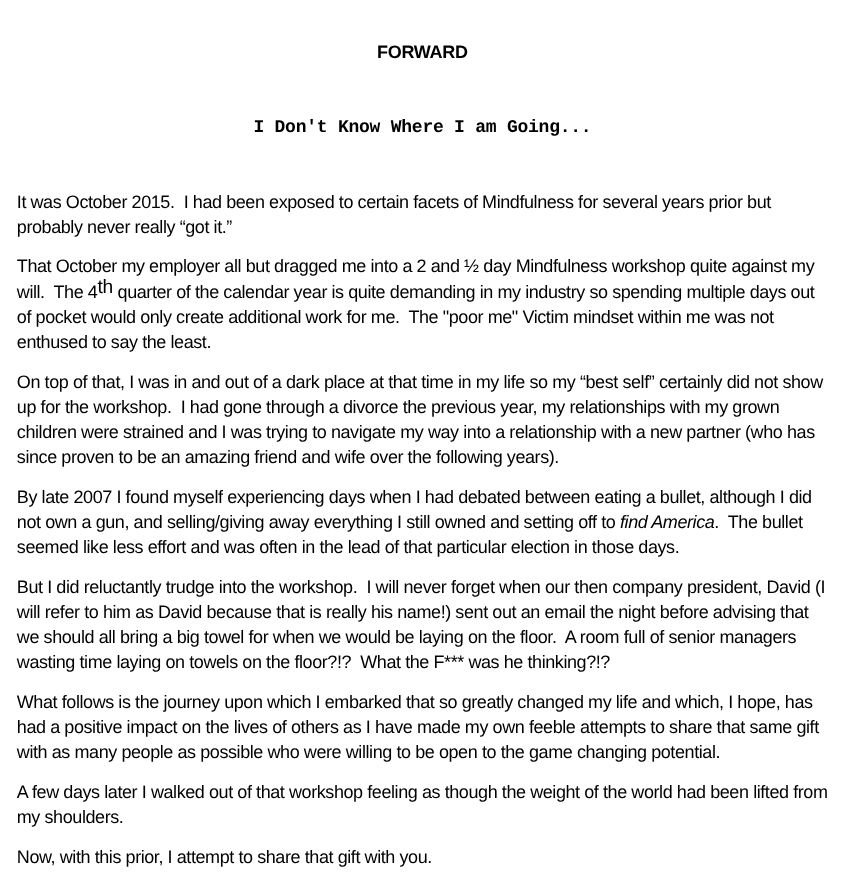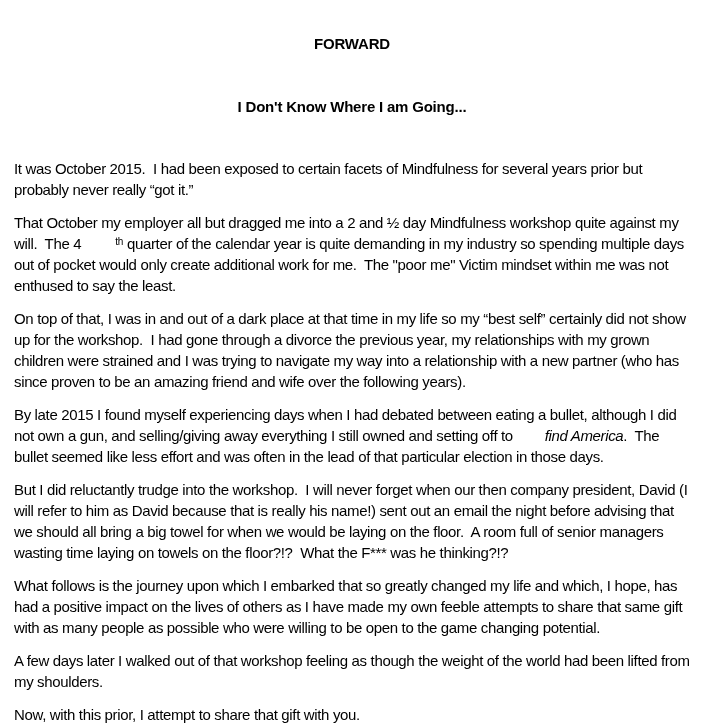--- a/index.html
+++ b/index.html
@@ -26,49 +26,49 @@
     letter-spacing: -0.2px;
     margin-bottom: 42px;
   }
   .doc-subtitle {
     font-size: 15px;
     font-weight: 700;
     text-align: center;
     line-height: 21px;
     letter-spacing: -0.2px;
     margin-bottom: 41px;
+    font-family: Liberation Mono, monospace;
   }
   .body-text p.para {
     font-size: 15px;
     line-height: 21px;
     letter-spacing: -0.35px;
     white-space: pre-wrap;
     margin-bottom: 12px;
   }
   .body-text p.para:last-child { margin-bottom: 0; }
   .body-text sup {
-    font-size: 10px;
+    font-size: 16px;
     line-height: 0;
     vertical-align: 4px;
     letter-spacing: -0.2px;
-    padding-left: 34px;
   }
-  .body-text .italic { font-style: italic; margin-left: 28px; }
+  .body-text .italic { font-style: italic; }
 </style>
 </head>
 <body style="background: rgb(255, 255, 255); color: rgb(0, 0, 0);">
 
 <div class="page">
   <div class="doc-title">FORWARD</div>
 
   <div class="doc-subtitle">I Don't Know Where I am Going...</div>
 
   <div class="body-text">
       <p class="para"><span>It was October 2015.  I had been exposed to certain facets of Mindfulness for several years prior but probably never really “got it.”</span></p>
       <p class="para"><span>That October my employer all but dragged me into a 2 and ½ day Mindfulness workshop quite against my will.  The 4</span><sup>th</sup><span> quarter of the calendar year is quite demanding in my industry so spending multiple days out of pocket would only create additional work for me.  The "poor me" Victim mindset within me was not enthused to say the least.</span></p>
       <p class="para"><span>On top of that, I was in and out of a dark place at that time in my life so my “best self” certainly did not show up for the workshop.  I had gone through a divorce the previous year, my relationships with my grown children were strained and I was trying to navigate my way into a relationship with a new partner (who has since proven to be an amazing friend and wife over the following years).</span></p>
-      <p class="para"><span>By late 2015 I found myself experiencing days when I had debated between eating a bullet, although I did not own a gun, and selling/giving away everything I still owned and setting off to </span><span class="italic">find America</span><span>.  The bullet seemed like less effort and was often in the lead of that particular election in those days.</span></p>
+      <p class="para"><span>By late 2007 I found myself experiencing days when I had debated between eating a bullet, although I did not own a gun, and selling/giving away everything I still owned and setting off to </span><span class="italic">find America</span><span>.  The bullet seemed like less effort and was often in the lead of that particular election in those days.</span></p>
       <p class="para"><span>But I did reluctantly trudge into the workshop.  I will never forget when our then company president, David (I will refer to him as David because that is really his name!) sent out an email the night before advising that we should all bring a big towel for when we would be laying on the floor.  A room full of senior managers wasting time laying on towels on the floor?!?  What the F*** was he thinking?!?</span></p>
       <p class="para"><span>What follows is the journey upon which I embarked that so greatly changed my life and which, I hope, has had a positive impact on the lives of others as I have made my own feeble attempts to share that same gift with as many people as possible who were willing to be open to the game changing potential.</span></p>
       <p class="para"><span>A few days later I walked out of that workshop feeling as though the weight of the world had been lifted from my shoulders.</span></p>
       <p class="para"><span>Now, with this prior, I attempt to share that gift with you.</span></p>
     </div>
 </div>
 
 </body></html>

